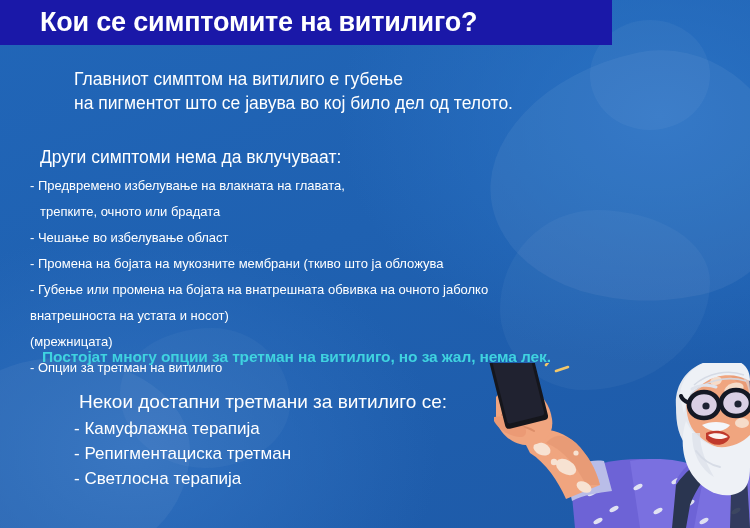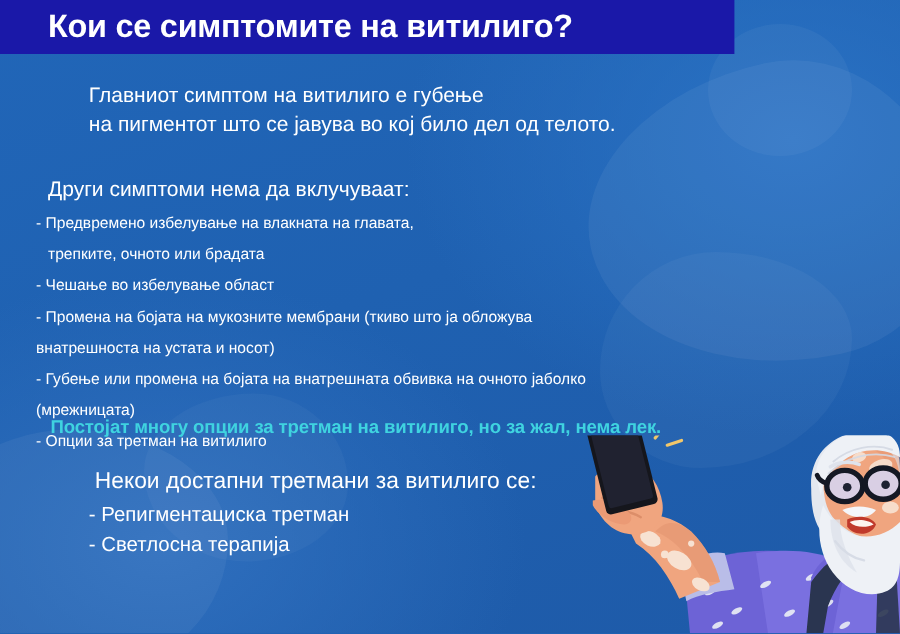--- a/index.html
+++ b/index.html
@@ -192,31 +192,32 @@
     <div class="line intro intro-1">Главниот симптом на витилиго е губење</div>
     <div class="line intro intro-2">на пигментот што се јавува во кој било дел од телото.</div>
 
     <div class="line subhead"> Други симптоми нема да вклучуваат:</div>
 
     <div class="bullets">
       <div class="bullet-line">- Предвремено избелување на влакната на главата,</div>
       <div class="bullet-line indent">трепките, очното или брадата</div>
       <div class="bullet-line">- Чешање во избелување област</div>
       <div class="bullet-line">- Промена на бојата на мукозните мембрани (ткиво што ја обложува</div>
+      <div class="bullet-line">- Губење или промена на бојата на внатрешната обвивка на очното јаболко</div>
       <div class="bullet-line">внатрешноста на устата и носот)</div>
-      <div class="bullet-line">- Губење или промена на бојата на внатрешната обвивка на очното јаболко</div>
       <div class="bullet-line">(мрежницата)</div>
       <div class="bullet-line">- Опции за третман на витилиго</div>
     </div>
   </div>
 
   <div id="highlight">Постојат многу опции за третман на витилиго, но за жал, нема лек.</div>
 
   <div id="treatments">
     <div class="t-head">Некои достапни третмани за витилиго се:</div>
+    <div class="t-item">- Камуфлажна терапија</div>
     <div class="t-item">- Репигментациска третман</div>
     <div class="t-item">- Светлосна терапија</div>
   </div>
 
   <div id="illustration">
     <svg width="270" height="165" viewBox="0 0 270 165" xmlns="http://www.w3.org/2000/svg">
 
       <path d="M90 112 C120 96 160 92 200 100 L215 165 L95 165 Z" fill="#6d63d6"></path>
       <path d="M150 98 C175 94 200 96 218 104 L226 165 L160 165 Z" fill="#7a70e0"></path>
 

